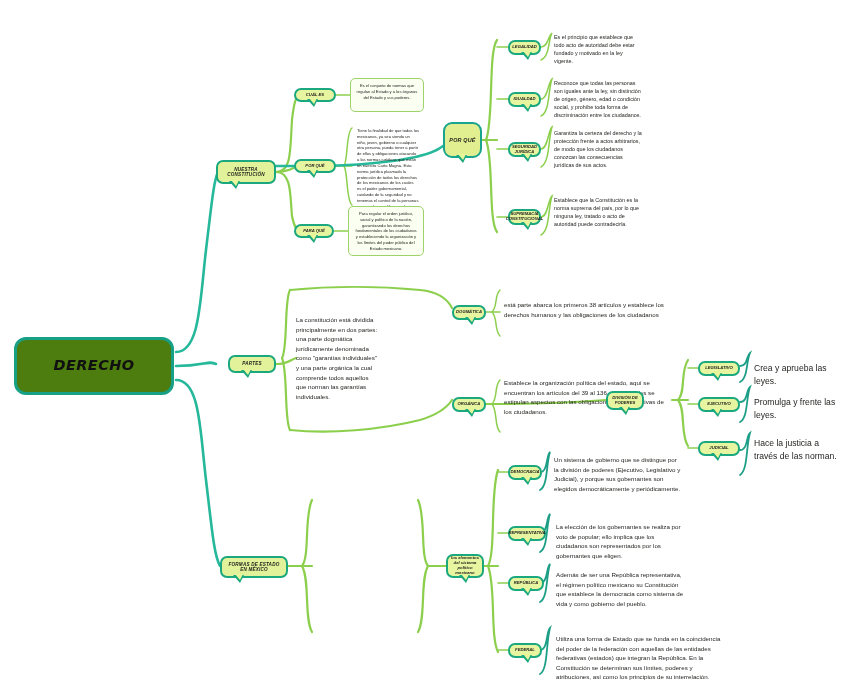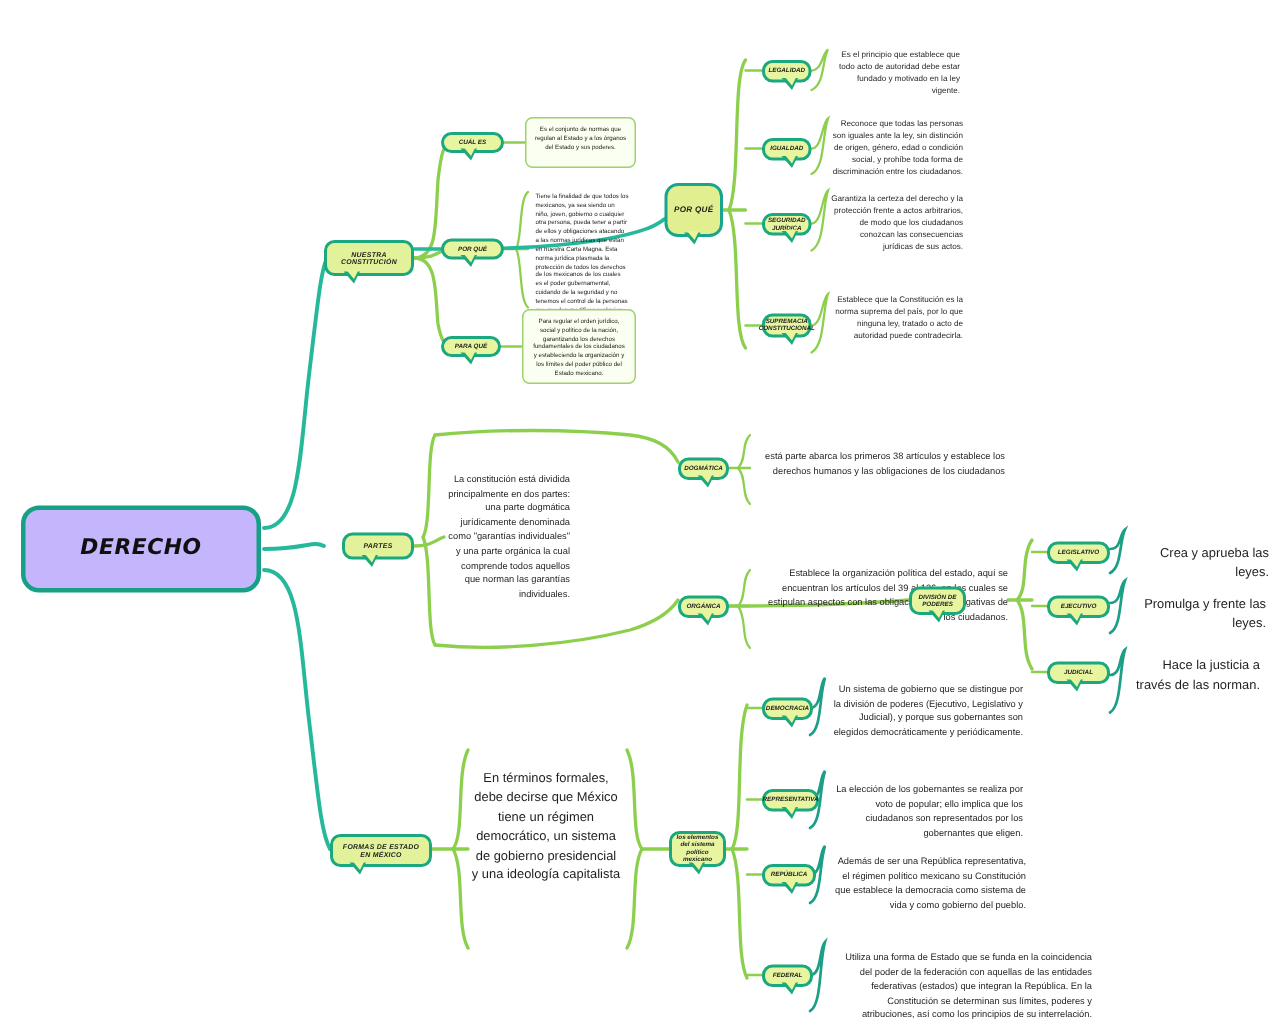--- a/index.html
+++ b/index.html
@@ -36,21 +36,21 @@
     left:-5px;top:-9px;
     width:0;height:0;
     border-left:5px solid transparent;
     border-right:3px solid transparent;
     border-top:6px solid #e9f59a;
   }
 
   
   .root{
     left:14px;top:337px;width:160px;height:58px;
-    background:#c4b5fd;
+    background:#4d7c0f;
     border:3px solid #17a085;
     border-radius:12px;
     font-family:"DejaVu Sans", sans-serif;
     font-weight:700;font-style:italic;
     font-size:14.5px;letter-spacing:.4px;
     color:#101010;
     flex-direction:column;
     box-shadow:0 0 0 0 rgba(0,0,0,0);
   }
   .root span{display:block;}
@@ -96,21 +96,21 @@
     padding:4px 5px;
     text-align:center;
   }
   
   .leaftext{
     position:absolute;
     box-sizing:border-box;
     color:#1f1f1c;
     font-size:5.4px;
     line-height:1.5;
-    text-align:right;
+    text-align:left;
   }
   .leaftext.lg{font-size:8.6px;line-height:1.5;}
   .leaftext.c{text-align:center;}
   .leaftext.mid{font-size:6.2px;line-height:1.55;}
 </style>
 </head>
 <body>
 
 <div id="canvas">
 
@@ -318,21 +318,20 @@
   </div>
   <div class="leaftext lg" style="left:754px;top:437px;width:86px;">Hace la justicia a través de las norman.</div>
 
   <div class="node l1" style="left:220px;top:556px;width:68px;height:22px;">
     <span>FORMAS DE ESTADO EN MÉXICO</span>
     <span class="tail">
         <i></i>
       </span>
   </div>
 
-  <div class="leaftext lg c" style="left:314px;top:512px;width:100px;">En términos formales, debe decirse que México tiene un régimen democrático, un sistema de gobierno presidencial y una ideología capitalista</div>
 
   <div class="node l2" style="left:446px;top:554px;width:38px;height:24px;">
     <span>los elementos del sistema político mexicano</span>
     <span class="tail">
         <i></i>
       </span>
   </div>
 
   <div class="node l2" style="left:508px;top:465px;width:34px;height:15px;">
     <span>DEMOCRACIA</span>

